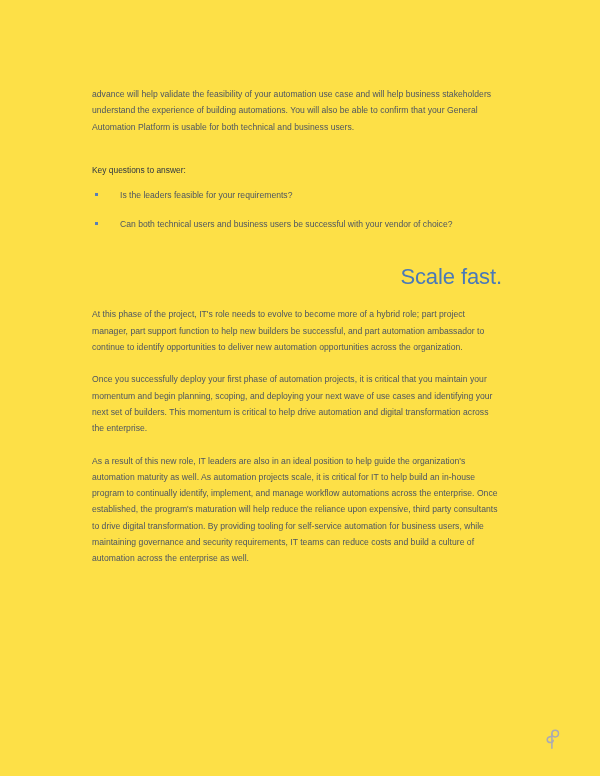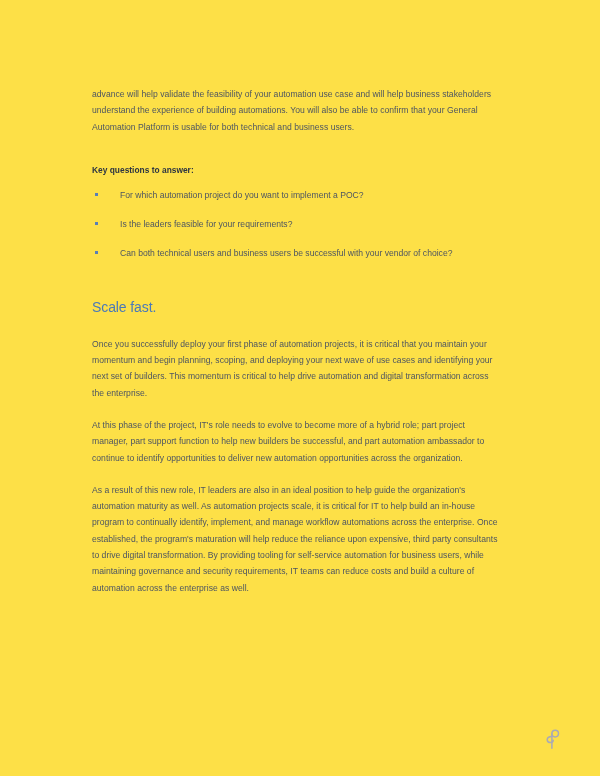--- a/index.html
+++ b/index.html
@@ -43,21 +43,21 @@
   p.body-text:last-child {
     margin-bottom: 12px;
   }
 
   .section-gap-a { height: 12px; }
 
   .key-questions-heading {
     margin: 0 0 10px 0;
     font-size: 8.4px;
     line-height: 14px;
-    font-weight: bold;
+    font-weight: normal;
     color: #2d3542;
     letter-spacing: 0.01px;
   }
 
   ul.questions {
     list-style: none;
     margin: 0;
     padding: 0;
   }
 
@@ -79,25 +79,26 @@
     left: 3px;
     top: 6px;
     width: 3px;
     height: 3px;
     background: #5a7fb5;
     display: block;
   }
 
   h2.section-heading {
     margin: 0 0 17px 0;
-    font-size: 14px;
+    font-size: 22px;
     line-height: 24px;
     font-weight: normal;
     color: #4a79b8;
     letter-spacing: -0.1px;
+    text-align: right;
   }
 
   .heading-block {
     margin-top: 33px;
   }
 
   .logo-mark {
     position: absolute;
     left: 543px;
     top: 728px;
@@ -114,38 +115,34 @@
 
     <p class="body-text">advance will help validate the feasibility of your automation use case and will help business stakeholders understand the experience of building automations. You will also be able to confirm that your General Automation Platform is usable for both technical and business users.</p>
 
     <div class="section-gap-a"></div>
 
     <p class="key-questions-heading">Key questions to answer:</p>
 
     <ul class="questions">
       <li>
         <span class="bullet-mark"></span>
-        <span>For which automation project do you want to implement a POC?</span>
-      </li>
-      <li>
-        <span class="bullet-mark"></span>
         <span>Is the leaders feasible for your requirements?</span>
       </li>
       <li>
         <span class="bullet-mark"></span>
         <span>Can both technical users and business users be successful with your vendor of choice?</span>
       </li>
     </ul>
 
     <div class="heading-block">
       <h2 class="section-heading">Scale fast.</h2>
 
+      <p class="body-text">At this phase of the project, IT's role needs to evolve to become more of a hybrid role; part project manager, part support function to help new builders be successful, and part automation ambassador to continue to identify opportunities to deliver new automation opportunities across the organization.</p>
+
       <p class="body-text">Once you successfully deploy your first phase of automation projects, it is critical that you maintain your momentum and begin planning, scoping, and deploying your next wave of use cases and identifying your next set of builders. This momentum is critical to help drive automation and digital transformation across the enterprise.</p>
-
-      <p class="body-text">At this phase of the project, IT's role needs to evolve to become more of a hybrid role; part project manager, part support function to help new builders be successful, and part automation ambassador to continue to identify opportunities to deliver new automation opportunities across the organization.</p>
 
       <p class="body-text">As a result of this new role, IT leaders are also in an ideal position to help guide the organization's automation maturity as well. As automation projects scale, it is critical for IT to help build an in-house program to continually identify, implement, and manage workflow automations across the enterprise. Once established, the program's maturation will help reduce the reliance upon expensive, third party consultants to drive digital transformation. By providing tooling for self-service automation for business users, while maintaining governance and security requirements, IT teams can reduce costs and build a culture of automation across the enterprise as well.</p>
     </div>
 
   </div>
 
   <div class="logo-mark">
     <svg width="20" height="22" viewBox="0 0 20 22" xmlns="http://www.w3.org/2000/svg">
       <g fill="none" stroke="#a9aab6" stroke-width="1.5">
         <circle cx="12.2" cy="5.6" r="3.3"></circle>

